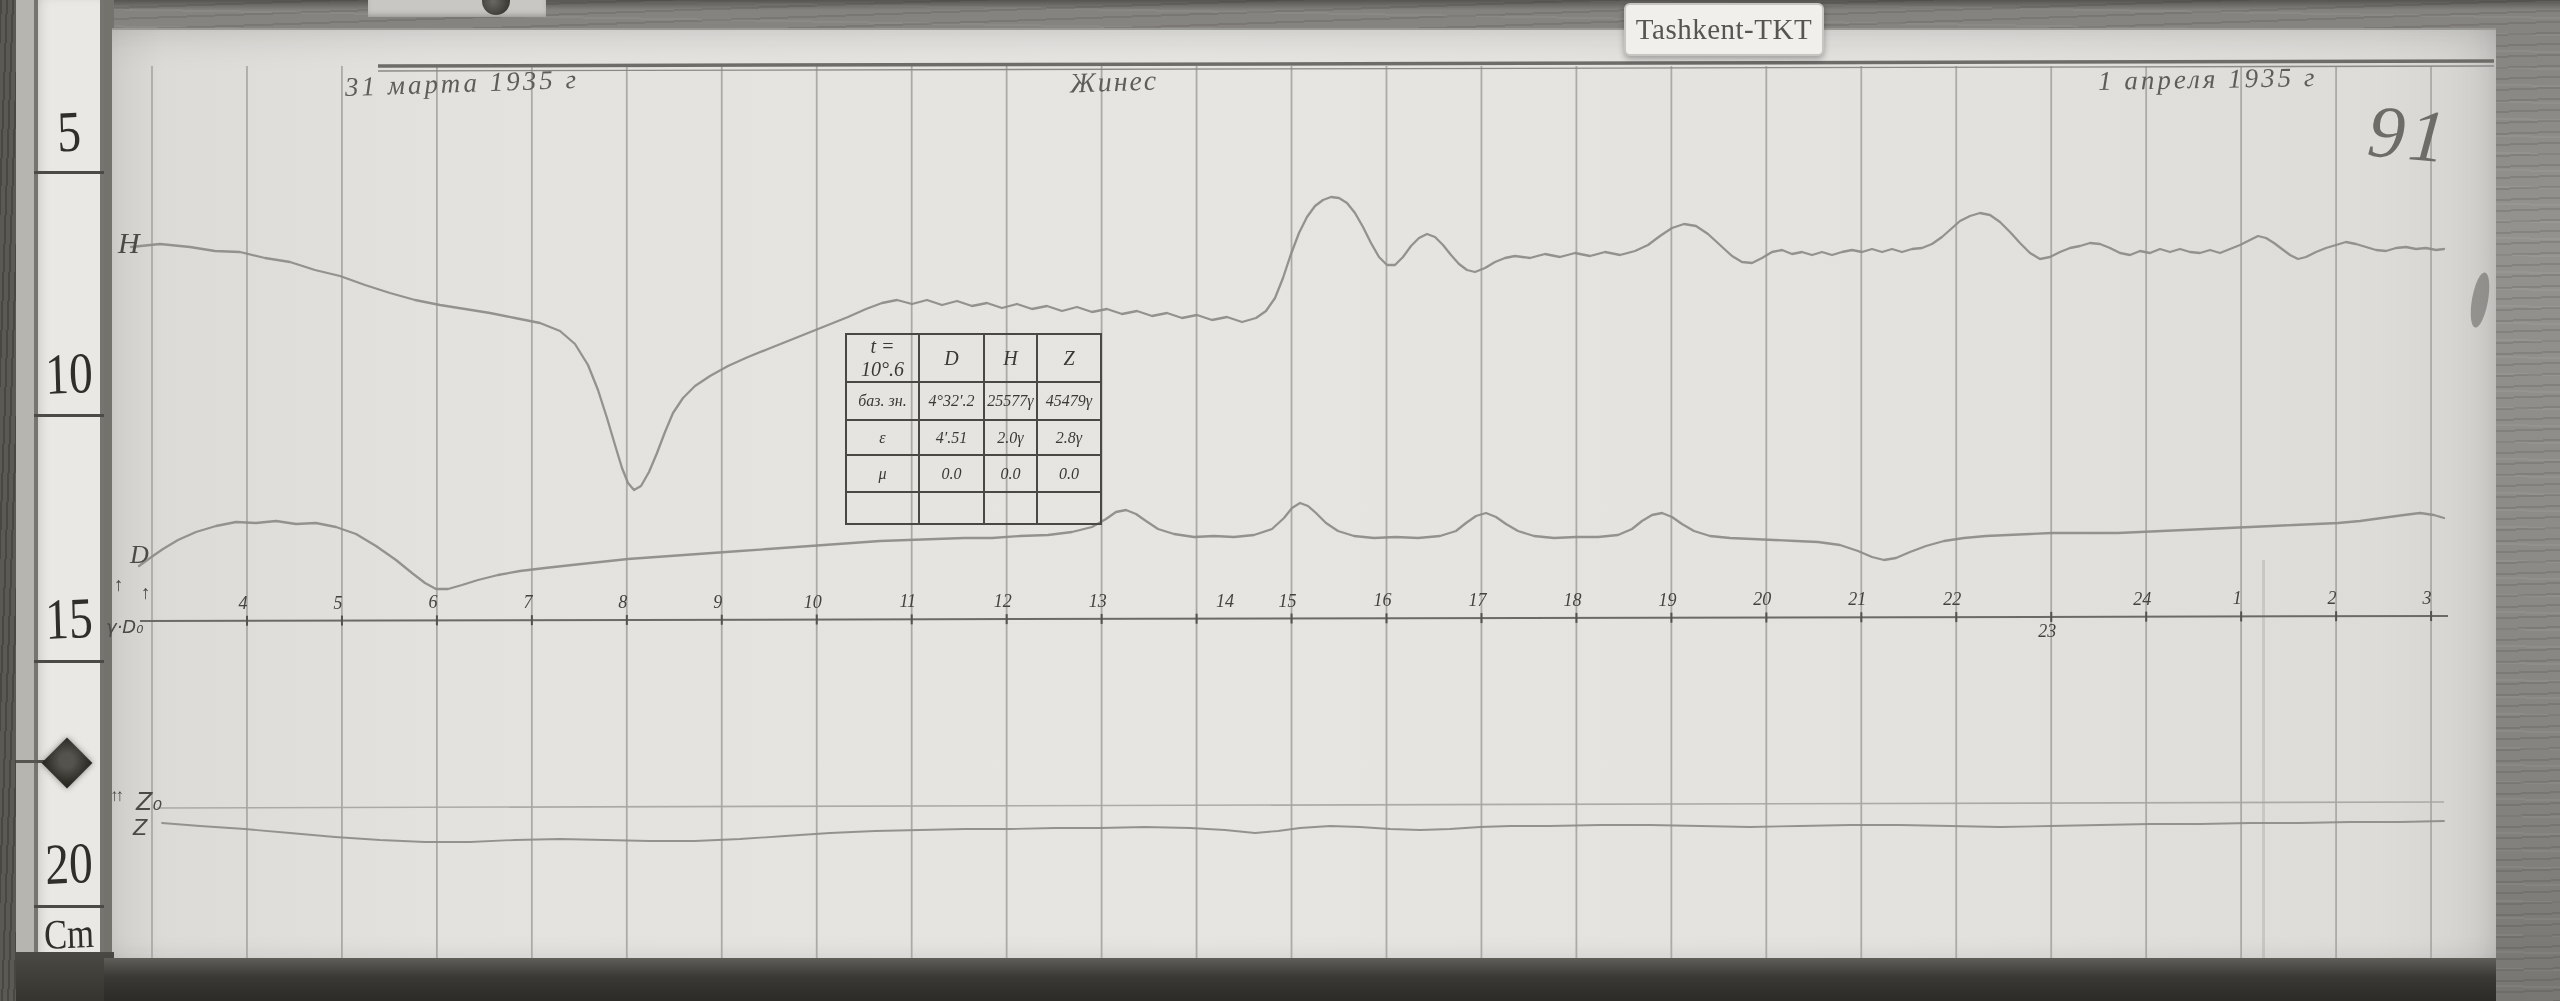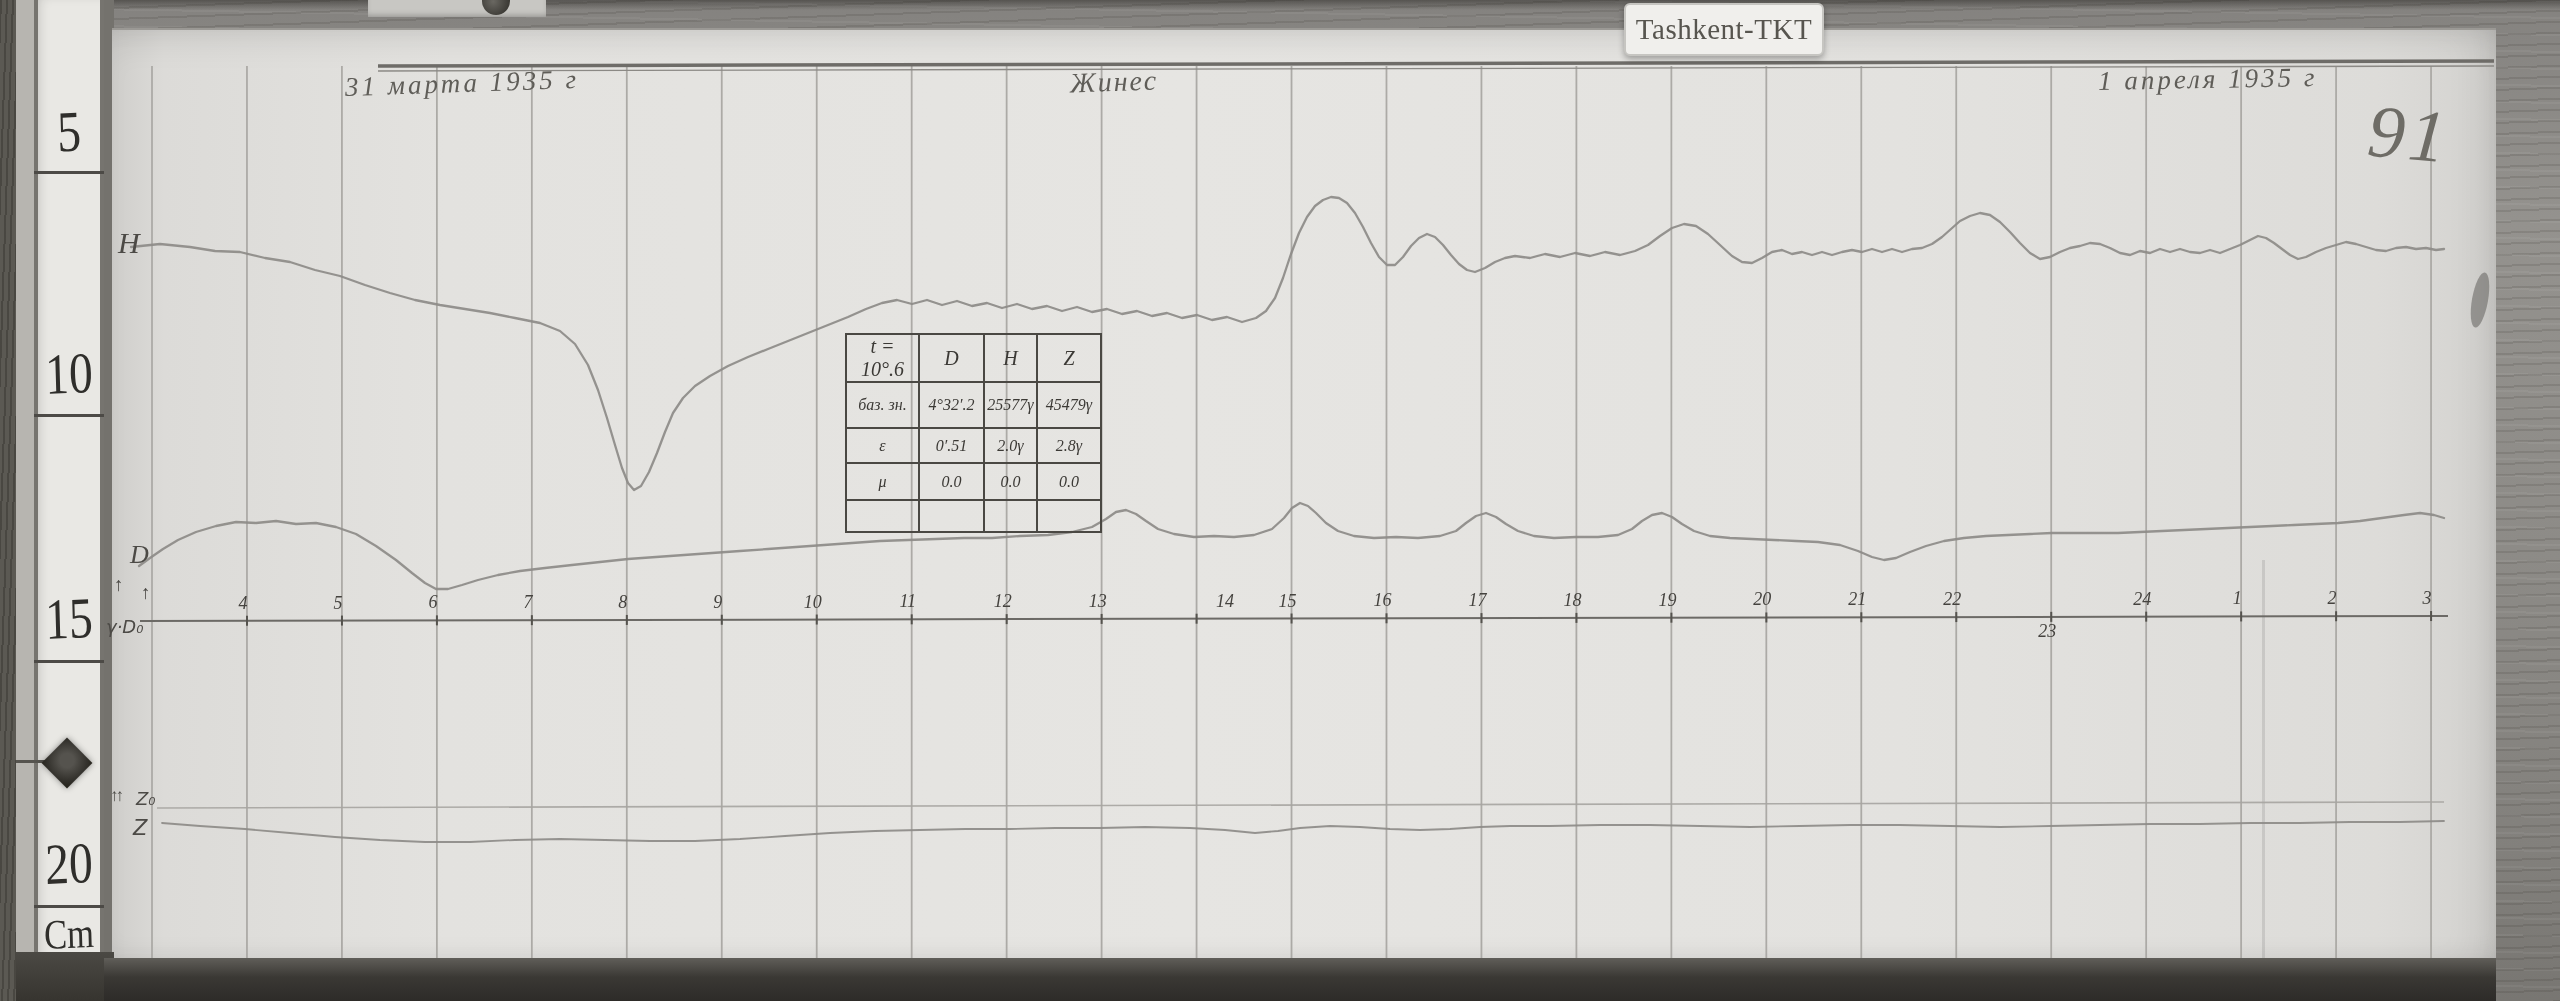--- a/index.html
+++ b/index.html
@@ -63,21 +63,21 @@
   .signature{left:1070px;top:66px;font-size:28px;letter-spacing:2px;transform:rotate(-2deg);}
   .date-right{left:2098px;top:64px;font-size:27px;letter-spacing:3px;transform:rotate(-1deg);}
   .pageno{left:2368px;top:92px;font-size:74px;color:#6e6c66;transform:rotate(5deg);letter-spacing:4px;}
   .tracelab{position:absolute;z-index:4;font-family:"Liberation Serif",serif;font-style:italic;color:#4c4a46;}
   .lab-h{left:118px;top:226px;font-size:30px;}
   .lab-d{left:130px;top:540px;font-size:26px;}
   .lab-arrow1{left:114px;top:574px;font-size:19px;font-style:normal;}
   .lab-arrow2{left:141px;top:582px;font-size:19px;font-style:normal;}
   .lab-d0{left:106px;top:616px;font-size:18px;font-family:"DejaVu Sans",sans-serif;}
   .lab-zarr{left:110px;top:786px;font-size:17px;font-style:normal;letter-spacing:-3px;}
-  .lab-z0{left:136px;top:788px;font-size:18px;font-family:"DejaVu Sans",sans-serif;text-align:center;}
+  .lab-z0{left:136px;top:788px;font-size:24px;font-family:"DejaVu Sans",sans-serif;text-align:center;}
   .lab-z{left:133px;top:816px;font-size:21px;font-family:"DejaVu Sans",sans-serif;}
 
   
   #hour-labels{position:absolute;inset:0;z-index:4;}
   .hourlab{position:absolute;width:44px;text-align:center;font-family:"Liberation Serif",serif;
     font-style:italic;font-size:18px;color:#45433f;}
 
   
   table.obs{position:absolute;left:845px;top:333px;z-index:4;border-collapse:collapse;
     font-family:"Liberation Serif",serif;font-style:italic;color:#3b3935;}
@@ -228,29 +228,29 @@
       <col style="width:53px">
       <col style="width:64px">
     </colgroup>
   <tbody>
       <tr class="hdr" style="height:40px">
     <td>t = 10°.6</td>
     <td>D</td>
     <td>H</td>
     <td>Z</td>
   </tr>
-  <tr style="height:46px">
+  <tr style="height:38px">
     <td>баз. зн.</td>
     <td>4°32′.2</td>
     <td>25577γ</td>
     <td>45479γ</td>
   </tr>
   <tr style="height:35px">
     <td>ε</td>
-    <td>0′.51</td>
+    <td>4′.51</td>
     <td>2.0γ</td>
     <td>2.8γ</td>
   </tr>
   <tr style="height:37px">
     <td>μ</td>
     <td>0.0</td>
     <td>0.0</td>
     <td>0.0</td>
   </tr>
   <tr style="height:32px">

